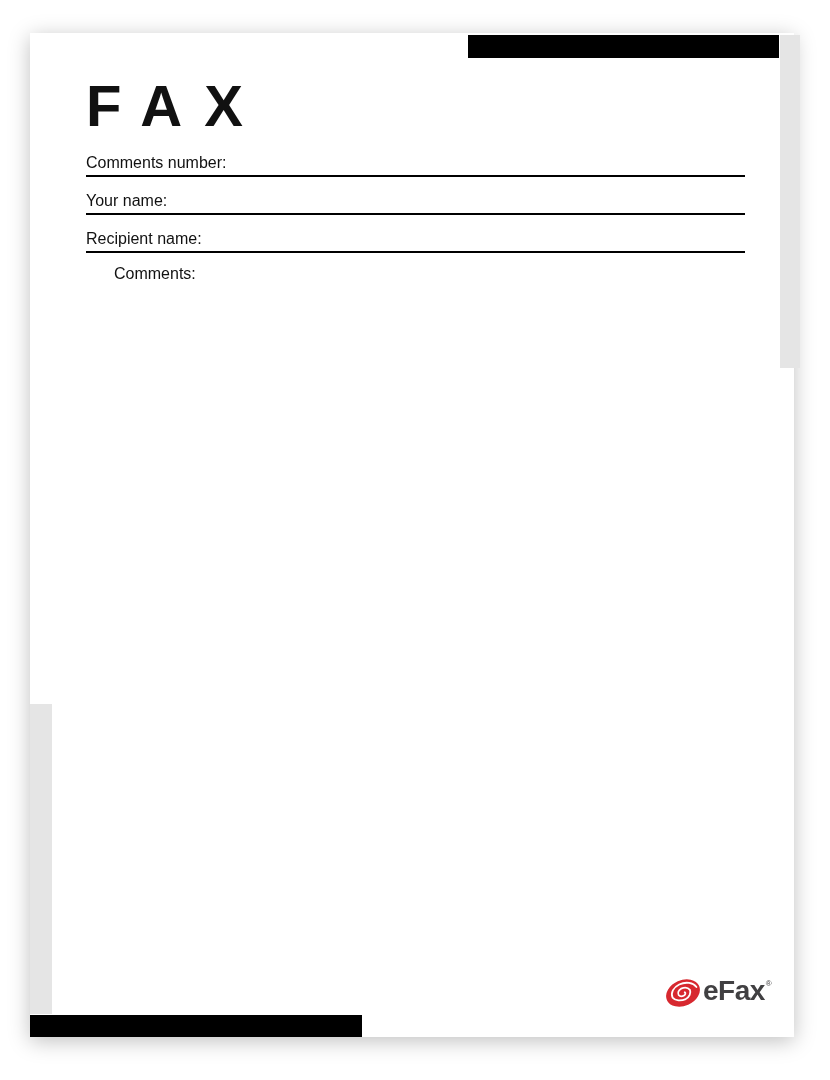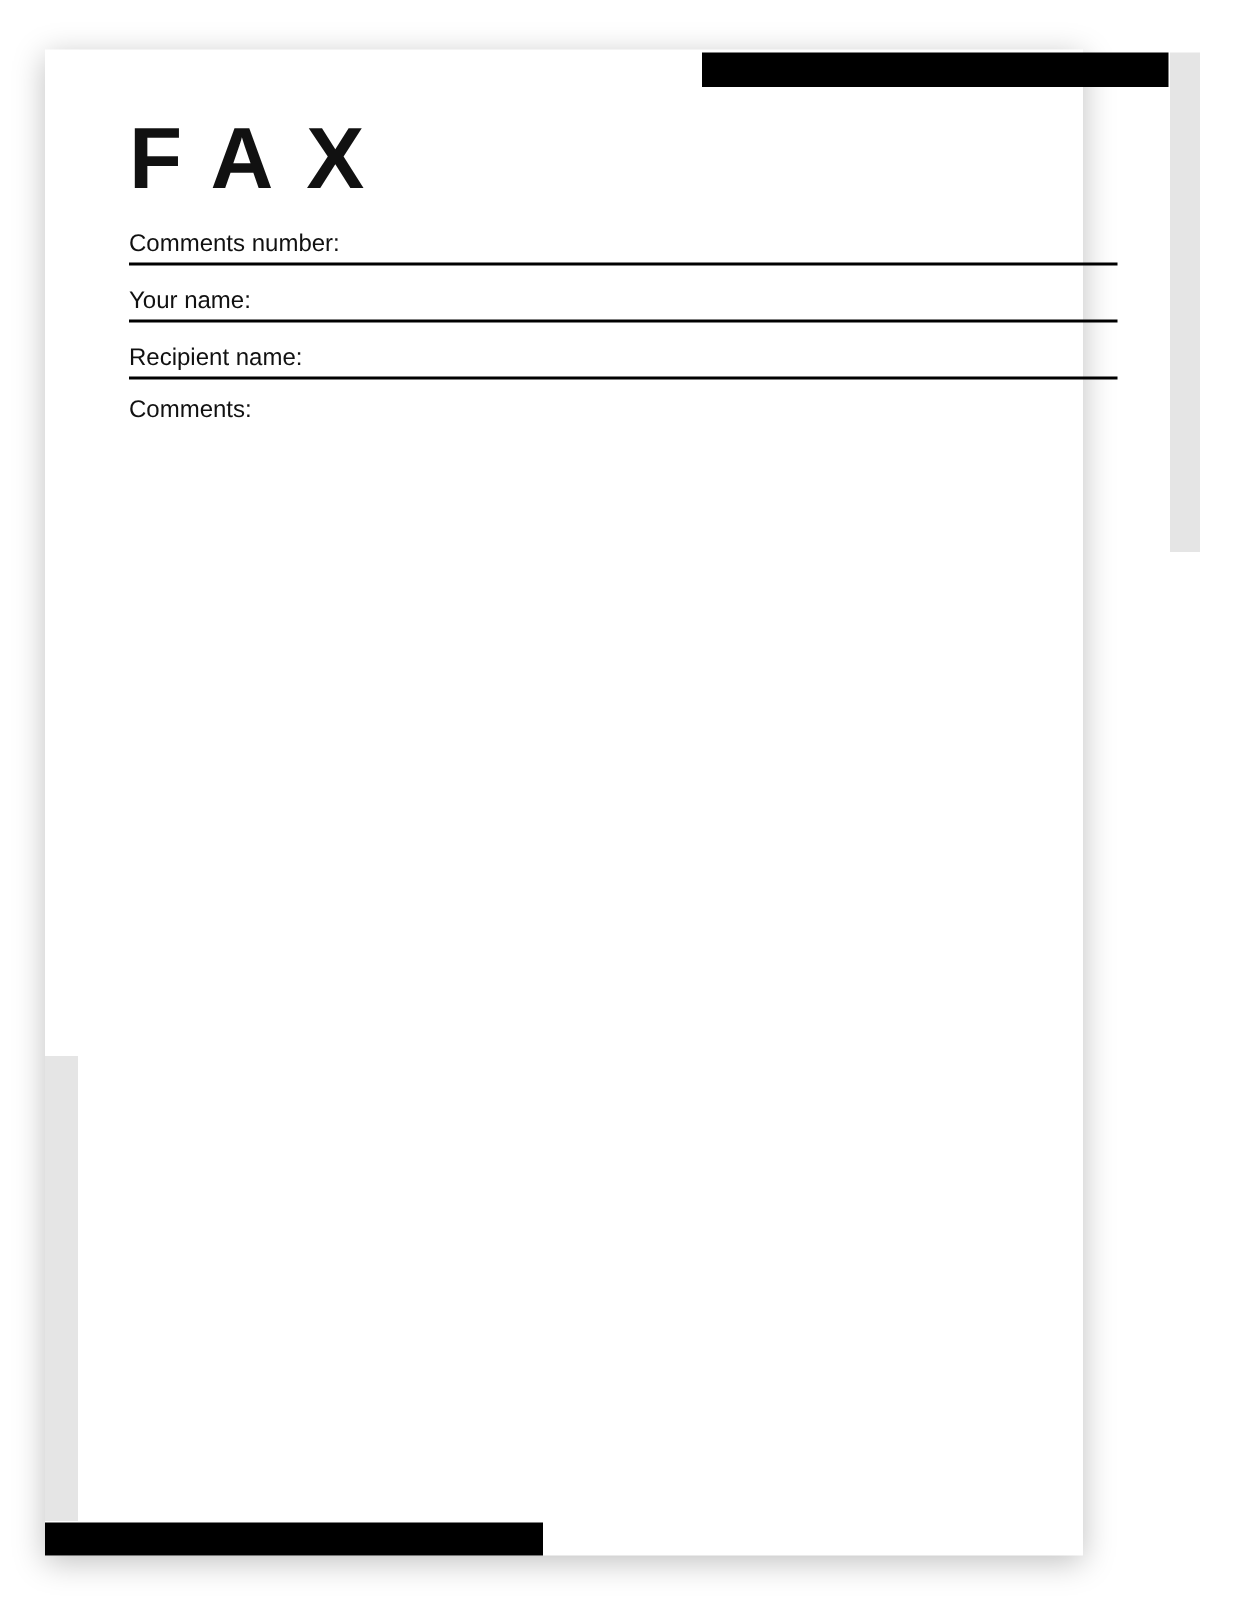--- a/index.html
+++ b/index.html
@@ -18,21 +18,21 @@
     font-family: "Liberation Sans", sans-serif;
     overflow: hidden;
   }
   .stage {
     position: relative;
     width: 830px; height: 1080px;
   }
   .page {
     position: absolute;
     left: 30px; top: 33px;
-    width: 692px; height: 1004px;
+    width: 764px; height: 1004px;
     background: var(--page_bg);
     box-shadow: 0 4px 20px rgba(0,0,0,0.25);
   }
   
   .top-bar {
     position: absolute;
     left: 438px; top: 2px;
     width: 311px; height: 23px;
     background: var(--accent_black);
   }
@@ -80,20 +80,21 @@
   .field-label {
     font-size: 16px;
     color: var(--ink);
     padding-bottom: 3px;
     white-space: nowrap;
   }
   .comments-row {
     margin-top: 12px;
     display: flex;
     align-items: center;
+    margin-left: 28px;
   }
   .comments-area {
     position: absolute;
     left: 56px; top: 300px;
     width: 659px; height: 360px;
     cursor: text;
   }
   
   .logo {
     position: absolute;
@@ -147,15 +148,33 @@
       <div class="field-row">
         <span class="field-label">Recipient name:</span>
       </div>
       <div class="comments-row">
         <span class="field-label">Comments:</span>
       </div>
     </div>
 
     <div class="comments-area"></div>
 
+    <div class="logo">
+      <svg class="logo-icon" viewBox="0 0 40 40" xmlns="http://www.w3.org/2000/svg">
+        <g transform="rotate(-24 20 20)">
+          <ellipse cx="20" cy="20" rx="18.5" ry="13.5" fill="#d7282f"></ellipse>
+          <path d="M22 20
+                   A 2.5 2.0 0 0 1 20 22.8
+                   A 4.5 3.4 0 0 1 15 20
+                   A 6.2 4.7 0 0 1 20 15
+                   A 8.2 6.2 0 0 1 28 20
+                   A 9.5 7.2 0 0 1 20 27
+                   A 12 9.0 0 0 1 8 20
+                   A 12.5 9.5 0 0 1 20 10.2
+                   A 15.5 11.7 0 0 1 35.5 20" fill="none" stroke="#ffffff" stroke-width="1.9" stroke-linecap="round"></path>
+        </g>
+      </svg>
+      <span class="logo-text">eFax</span>
+      <span class="logo-reg">®</span>
+    </div>
 
   </div>
 </div>
 
 </body></html>

